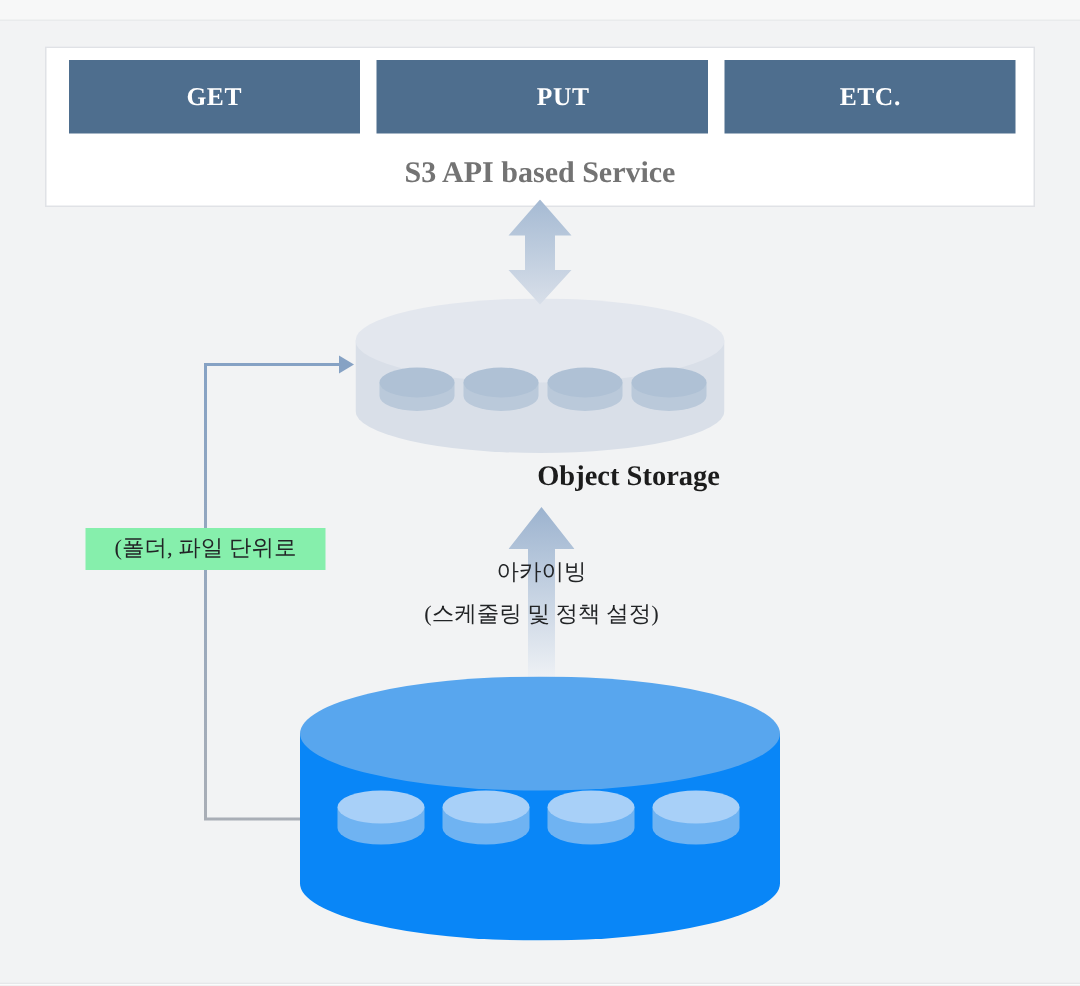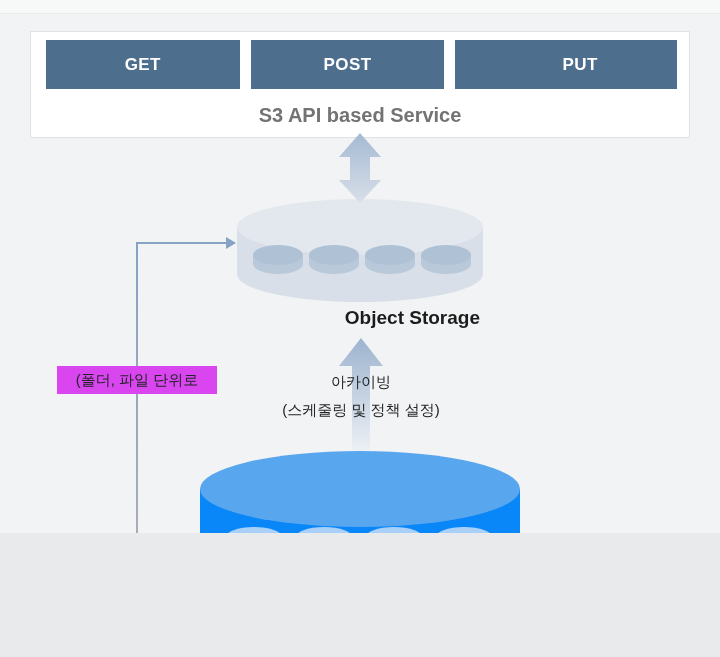--- a/index.html
+++ b/index.html
@@ -1,19 +1,19 @@
 <!DOCTYPE html>
 <html><head>
 <meta charset="utf-8">
 <style>
   html,body{margin:0;padding:0;background:#e9eaec;}
   .stage{
-    position:relative;width:720px;height:533px;overflow:hidden;
+    position:relative;width:720px;height:657px;overflow:hidden;
     background:#f2f3f4;
-    font-family:Liberation Sans, sans-serif;
+    font-family:Liberation Serif, serif;
   }
   .top-strip{position:absolute;left:0;top:0;width:720px;height:13px;
     background:#f7f8f8;border-bottom:1px solid #e9ebec;z-index:0;}
   .bottom-strip{position:absolute;left:0;top:655px;width:720px;height:2px;
     background:#fbfcfc;border-top:1px solid #e6e8ea;z-index:0;}
 
   .api-card{position:absolute;left:30px;top:31px;width:658px;height:105px;
     background:#ffffff;border:1px solid #e0e2e6;z-index:2;}
   .methods-row{position:absolute;left:15px;top:8px;width:631px;height:49px;
     display:flex;gap:11px;}
@@ -30,36 +30,36 @@
   .object-cyl{position:absolute;left:237px;top:199px;z-index:2;}
   .archive-cyl{position:absolute;left:200px;top:451px;z-index:2;}
 
   .object-label{position:absolute;left:240px;top:307px;width:240px;
     text-align:right;font-size:19px;font-weight:bold;color:#1c1c1c;z-index:4;}
   .archive-label{position:absolute;left:200px;top:584px;width:320px;
     text-align:center;font-size:21px;font-weight:bold;color:#ffffff;z-index:4;}
 
   .note{font-size:15px;line-height:28px;color:#222426;text-align:center;z-index:4;}
   .note span{display:block;}
-  .note-left{position:absolute;left:57px;top:366px;width:160px;background:#d946ef;}
+  .note-left{position:absolute;left:57px;top:352px;width:160px;background:#86efac;}
   .note-right{position:absolute;left:255px;top:368px;width:212px;}
 </style>
 </head>
 <body>
 
 <div class="stage">
 
   <div class="top-strip"></div>
   <div class="bottom-strip"></div>
 
   <div class="api-card">
     <div class="methods-row" id="methods-row">
         <div class="method-btn" style="background: rgb(78, 110, 142);">GET</div>
-        <div class="method-btn" style="background: rgb(78, 110, 142);">POST</div>
         <div class="method-btn" style="background: rgb(78, 110, 142); padding-left: 28px;">PUT</div>
+        <div class="method-btn" style="background: rgb(78, 110, 142);">ETC.</div>
       </div>
     <div class="service-title">S3 API based Service</div>
   </div>
 
   <svg class="dbl-arrow" width="46" height="71">
     <defs>
       <linearGradient id="dblGrad" x1="0" y1="0" x2="0" y2="1">
         <stop offset="0" stop-color="#a5bad3"></stop>
         <stop offset="1" stop-color="#d8dfe9"></stop>
       </linearGradient>

